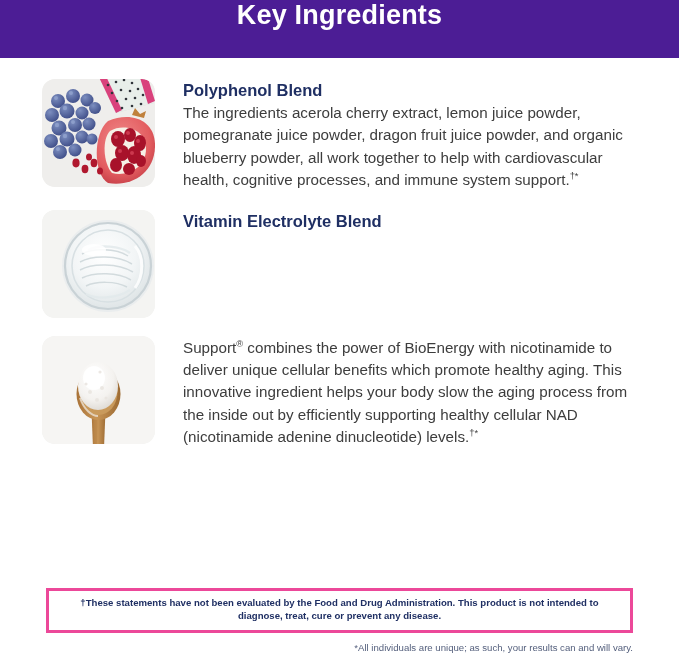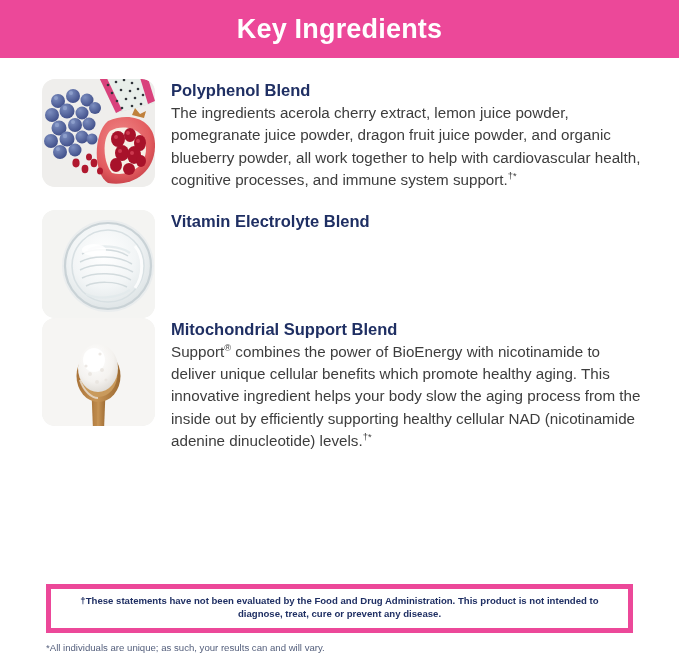--- a/index.html
+++ b/index.html
@@ -8,35 +8,35 @@
     background:#ffffff;
     font-family:"Liberation Sans", sans-serif;
     color:#3c3c3c;
     overflow:hidden;
   }
   .page{ position:relative; width:679px; height:660px; }
 
   
   .header{
     height:58px;
-    background:#ec4899;
-    display:flex; align-items:center; justify-content:center;
+    background:#4c1d95;
+    display:flex; justify-content:center;
   }
   .header-title{
     color:#ffffff;
     font-size:27px;
     font-weight:bold;
     letter-spacing:.2px;
   }
 
   
   .content{ padding:21px 34px 0 42px; }
-  .row{ display:flex; align-items:flex-start; }
+  .row{ display:flex; align-items:flex-start;gap:12px; }
   .row.r1{ margin-bottom:18px; }
-  .row.r2{ }
+  .row.r2{ margin-bottom:18px; }
 
   .thumb{
     flex:0 0 113px;
     width:113px; height:108px;
     border-radius:13px;
     overflow:hidden;
     margin-right:16px;
     background:#f3f3f1;
     position:relative;
   }
@@ -60,33 +60,33 @@
   .ing-body sup{ font-size:.62em; vertical-align:super; }
 
   
   .footer{
     position:absolute;
     left:0; right:0;
     bottom:6px;
     padding:0 46px;
   }
   .disclaimer-box{
-    border:5px solid #ec4899;
+    border:3px solid #ec4899;
     padding:6px 14px 7px;
     text-align:center;
   }
   .disclaimer-text{
     color:#1f2f63;
     font-size:9.6px;
     font-weight:bold;
     line-height:1.35;
   }
   .vary-text{
     margin-top:9px;
-    text-align:left;
+    text-align:right;
     color:#55607d;
     font-size:9.6px;
     line-height:1.3;
   }
 </style>
 </head>
 <body>
 
 <div class="page">
 
@@ -282,21 +282,20 @@
                 <circle cx="55" cy="64" r="2"></circle>
               <circle cx="64" cy="62" r="1.6"></circle>
                 <circle cx="44" cy="48" r="1.6"></circle>
                 <circle cx="58" cy="36" r="1.6"></circle>
             </g>
             <path d="M38 62 C42 74 50 80 56 80" fill="none" stroke="#efebe6" stroke-width="2" opacity=".7"></path>
           </g>
         </svg>
       </div>
       <div class="text-col">
-        <div class="ing-title">Mitochondrial Support Blend</div>
         <p class="ing-body"><span>Support</span><sup>®</sup><span> combines the power of BioEnergy with nicotinamide to deliver unique cellular benefits which promote healthy aging. This innovative ingredient helps your body slow the aging process from the inside out by efficiently supporting healthy cellular NAD (nicotinamide adenine dinucleotide) levels.</span><sup>†*</sup></p>
       </div>
     </div>
 
   </div>
 
   <div class="footer">
     <div class="disclaimer-box">
       <div class="disclaimer-text">†These statements have not been evaluated by the Food and Drug Administration. This product is not intended to diagnose, treat, cure or prevent any disease.</div>
     </div>

